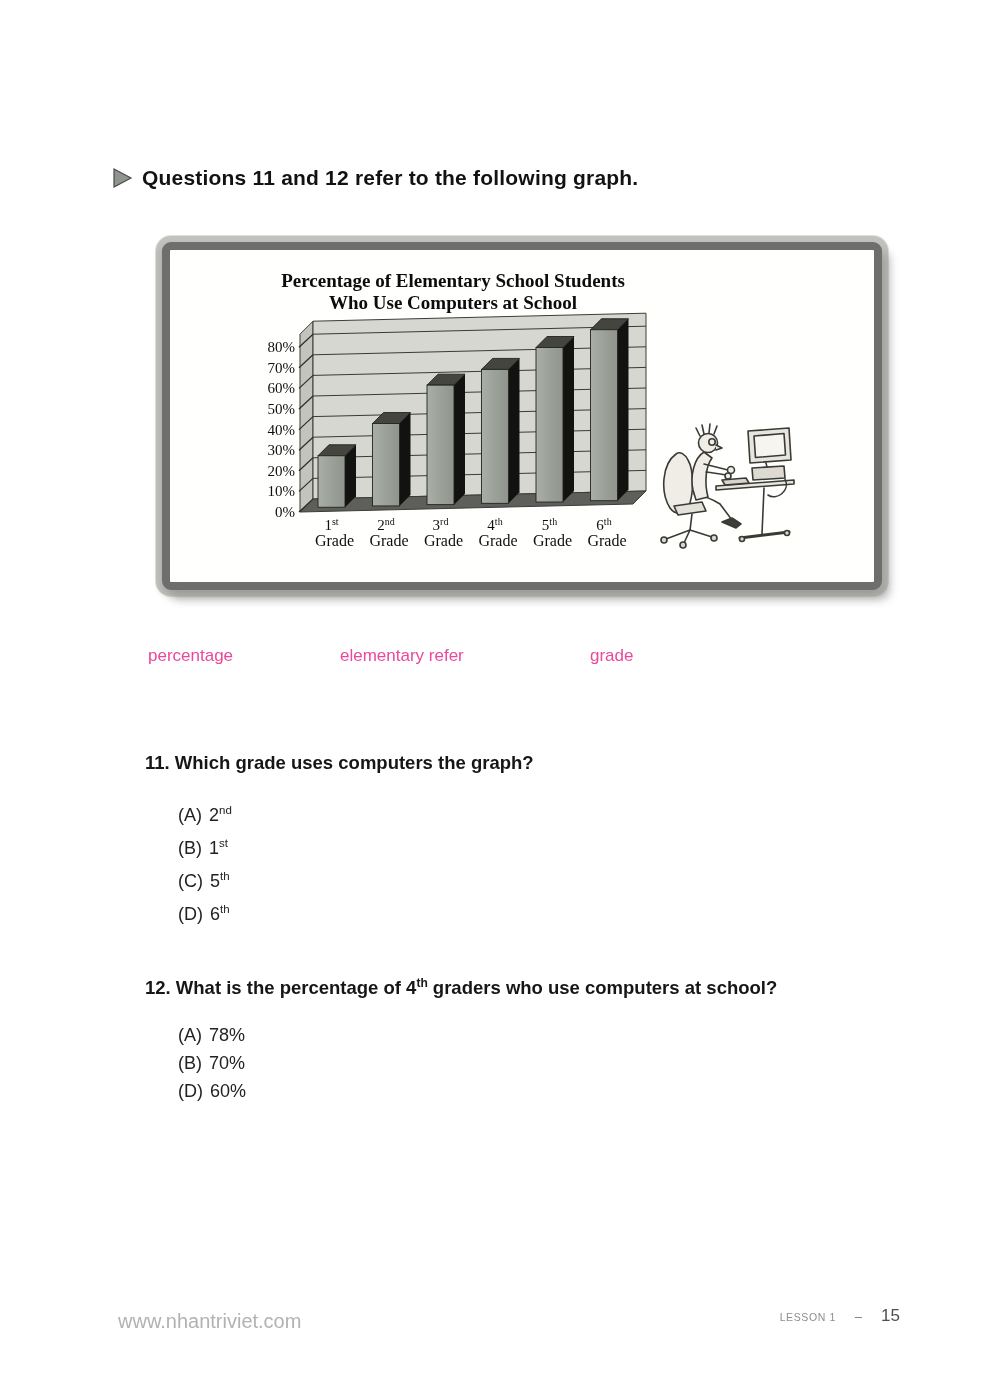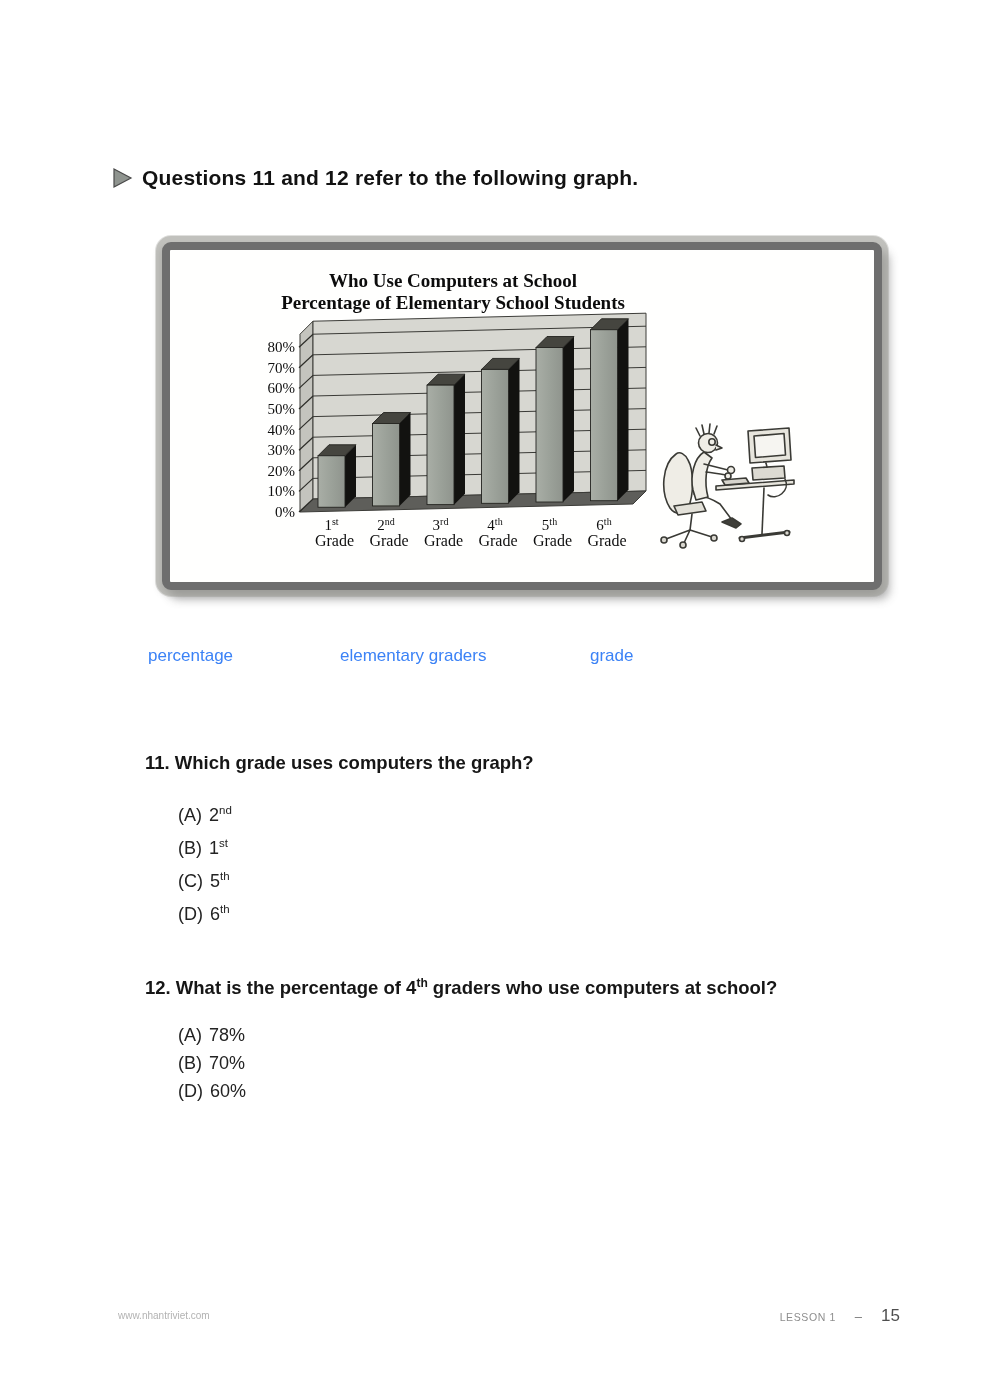--- a/index.html
+++ b/index.html
@@ -14,54 +14,54 @@
          box-shadow:0 0 0 6px rgba(168,168,162,.55), 0 0 0 7px rgba(130,130,125,.25),
                     7px 9px 10px rgba(70,70,70,.45), -3px 4px 6px rgba(110,110,110,.30);}
   .gtitle{position:absolute;left:0;top:20px;width:566px;text-align:center;
           font-family:"Liberation Serif",serif;font-weight:bold;font-size:19px;line-height:22px;color:#0c0c0c;}
   .chart-svg{position:absolute;left:80px;top:57px;}
   .illus{position:absolute;left:478px;top:168px;}
   .ylab{font:15px "Liberation Serif",serif;fill:#0f0f0f;}
   .xlab1{font:15px "Liberation Serif",serif;fill:#0f0f0f;}
   .xlab2{font:16px "Liberation Serif",serif;fill:#0f0f0f;}
   
-  .vocab span{position:absolute;top:646px;font-size:17px;color:#3b82f6;}
+  .vocab span{position:absolute;top:646px;font-size:17px;color:#ec4899;}
   .vw0{left:148px;} .vw1{left:340px;} .vw2{left:590px;}
   
   .q{position:absolute;left:145px;}
   .q11{top:752px;} .q12{top:976px;}
   .qline{font-size:18.5px;font-weight:bold;color:#161616;white-space:nowrap;}
   .qline sup{font-size:12px;}
   .opts{margin:22px 0 0 33px;}
   .opt{font-size:18px;line-height:28px;color:#232323;white-space:nowrap;}
   .opt .lt{margin-right:7px;}
   .opt sup{font-size:11.5px;}
   
-  .foot-left{position:absolute;left:118px;top:1310px;font-size:10px;color:#b2b2b2;}
+  .foot-left{position:absolute;left:118px;top:1310px;font-size:20px;color:#b2b2b2;}
   .foot-right{position:absolute;right:100px;top:1306px;display:flex;align-items:baseline;gap:19px;}
   .foot-right .lesson{font-size:10.5px;color:#8d8d8d;letter-spacing:.6px;}
   .foot-right .dash{font-size:13px;color:#777;}
   .foot-right .pnum{font-size:17px;color:#4e4e4e;}
 </style>
 </head>
 <body>
 
 <div class="page">
 
   <div class="hdr">
     <svg width="21" height="22" viewBox="0 0 21 22">
       <polygon points="2,2 19,11 2,20" fill="#8f948f" stroke="#4a4a4a" stroke-width="1.2"></polygon>
     </svg>
     <span class="txt">Questions 11 and 12 refer to the following graph.</span>
   </div>
 
   <div class="frame">
     <div class="gtitle">
+      <div>Percentage of Elementary School Students</div>
       <div>Who Use Computers at School</div>
-      <div>Percentage of Elementary School Students</div>
     </div>
 
     <svg id="bar-chart-svg" class="chart-svg" width="420" height="245" viewBox="0 0 420 245">
         <defs>
           <linearGradient id="bgrad" x1="0" y1="0" x2="1" y2="0">
             <stop offset="0" stop-color="#a9aea6"></stop>
             <stop offset="0.55" stop-color="#9aa098"></stop>
             <stop offset="1" stop-color="#8f948d"></stop>
           </linearGradient>
         </defs>
@@ -156,21 +156,21 @@
         <circle cx="60" cy="25" r="9.5" fill="#efede6"></circle>
         <path d="M68,27 L74,30 L68,32" fill="#efede6"></path>
         <circle cx="64" cy="24" r="3.2"></circle>
         <path d="M52,18 L48,10 M56,16 L54,7 M61,15 L62,6 M66,16 L69,8"></path>
       </g>
     </svg>
   </div>
 
   <div class="vocab">
     <span class="vw0">percentage</span>
-    <span class="vw1">elementary graders</span>
+    <span class="vw1">elementary refer</span>
     <span class="vw2">grade</span>
   </div>
 
   <div class="q q11">
     <div class="qline">
       <span>11.</span>
       <span>Which grade uses computers the graph?</span>
     </div>
     <div class="opts">
       <div class="opt"><span class="lt">(A)</span><span>2</span><sup>nd</sup></div>

